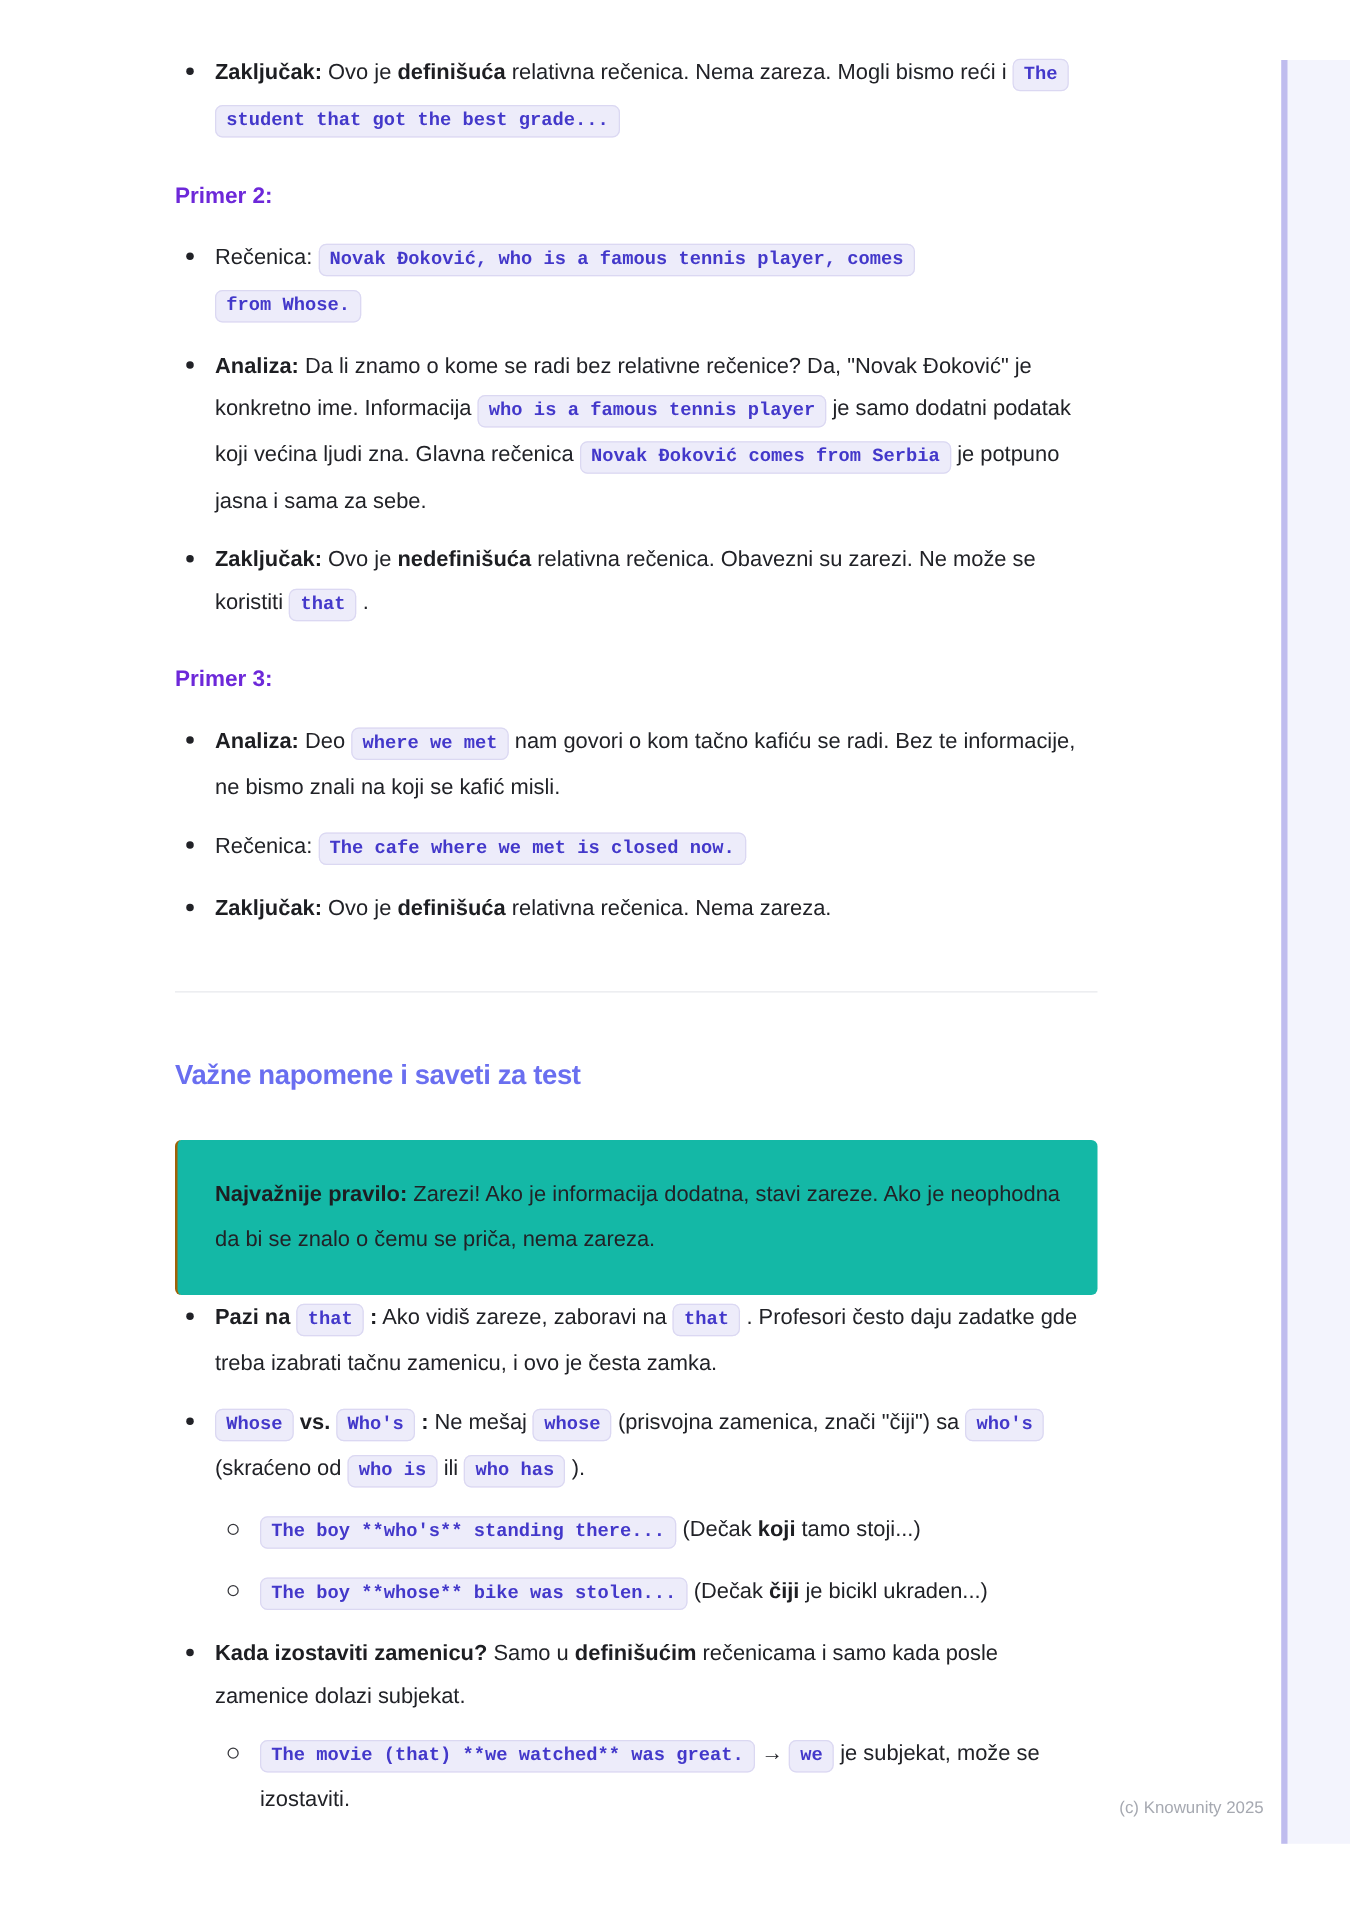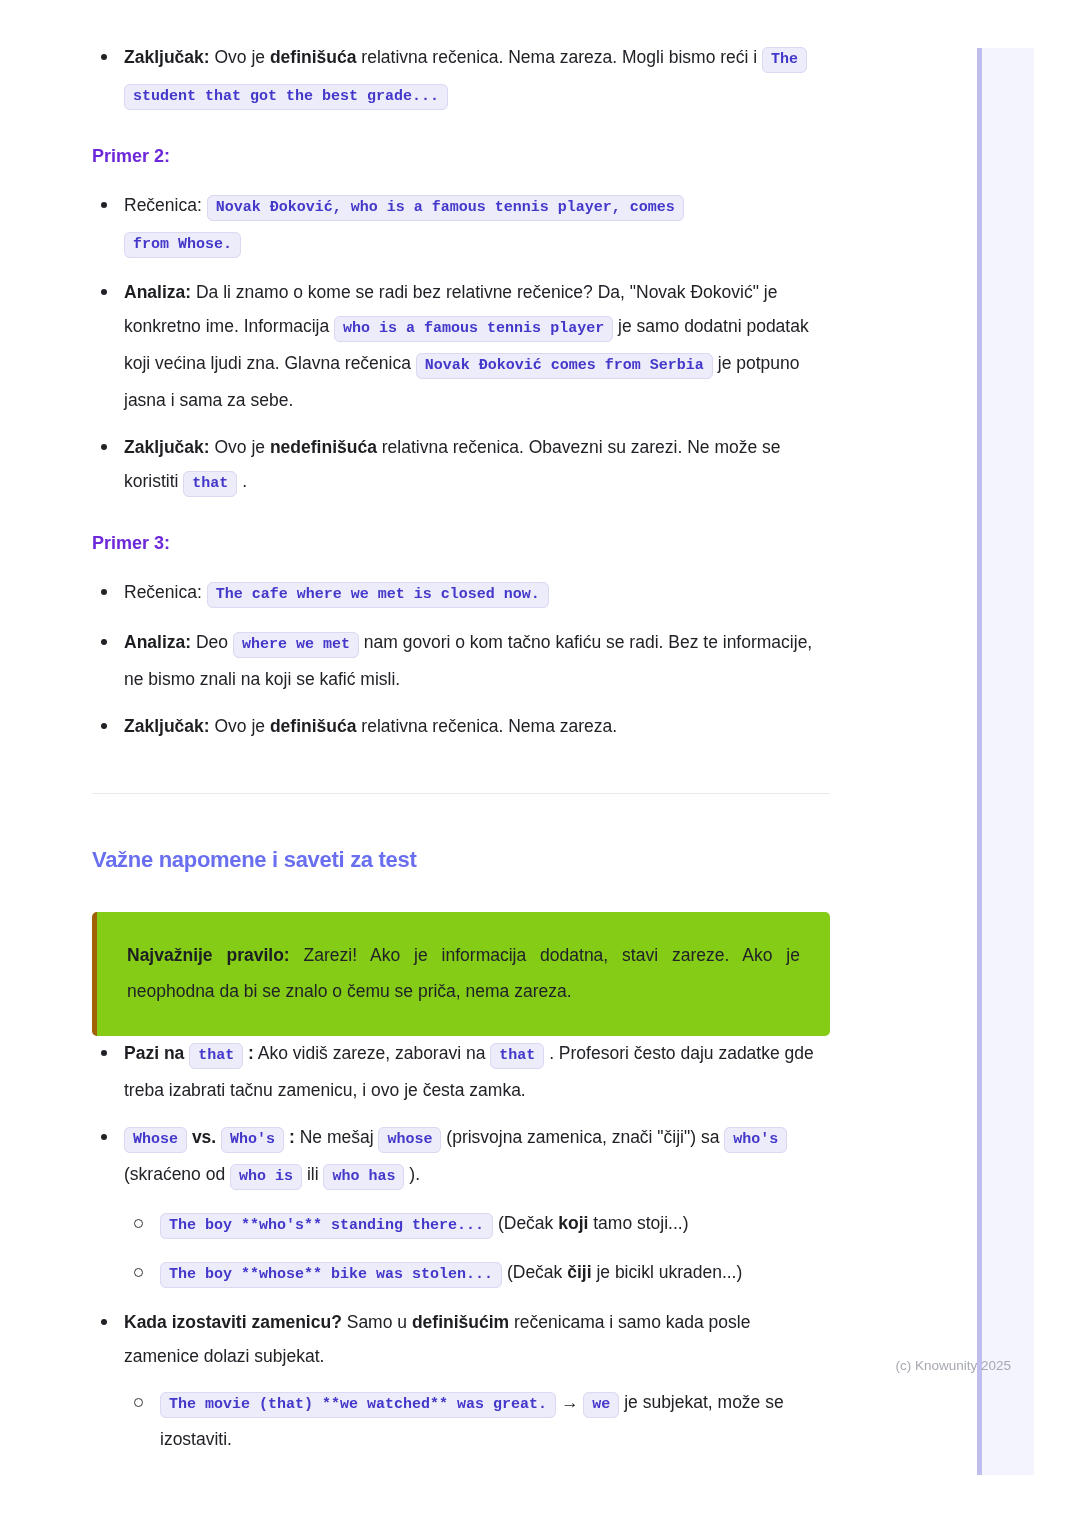--- a/index.html
+++ b/index.html
@@ -1,21 +1,21 @@
 <!DOCTYPE html>
 <html><head>
 <meta charset="utf-8">
 <style>
   html,body{margin:0;padding:0;background:#ffffff;}
   body{
     width:1080px;height:1528px;position:relative;overflow:hidden;
     font-family:"Liberation Sans","DejaVu Sans",sans-serif;
     color:#212227;
   }
-  .page{position:absolute;inset:0;background:#ffffff;}
+  .page{position:absolute;inset:0;background:#ffffff;margin-left:48px;}
   .content{position:absolute;left:92px;top:40px;width:738px;}
 
   
   h2.section-title{
     font-size:22px;line-height:36px;font-weight:bold;color:#6a6ff0;
     margin:48px 0 0 0;letter-spacing:-0.3px;
   }
   h3.sub-title{
     font-size:18px;line-height:24px;font-weight:bold;color:#6d28d9;
     margin:30px 0 20px 0;
@@ -42,29 +42,29 @@
     font-family:"Liberation Mono","DejaVu Sans Mono",monospace;
     font-weight:bold;font-size:15px;color:#4338ca;
     background:#edecfa;border:1px solid #dbd8f2;border-radius:6px;
     padding:3px 8px 4px 8px;
     -webkit-box-decoration-break:clone;box-decoration-break:clone;
   }
 
   .divider{border:none;border-top:1px solid #e8e9ed;margin:50px 0 0 0;}
 
   .callout{
-    margin-top:34px;background:#84cc16;border-left:5px solid #a16207;
+    margin-top:34px;background:#14b8a6;border-left:2px solid #a16207;
     border-radius:5px;padding:25px 30px 27px 30px;
   }
   .callout .para{line-height:36px;text-align:justify;}
 
   .notes-list{margin-top:36px;}
 
   .footer{
-    position:absolute;top:1357px;right:69px;font-size:13.5px;line-height:18px;
+    position:absolute;top:1437px;right:69px;font-size:13.5px;line-height:18px;
     color:#a6a9b1;z-index:3;
   }
 
   
   .side-panel{
     position:absolute;left:977px;top:48px;width:52px;height:1427px;
     background:#f3f4fd;border-left:5px solid #bfbcee;z-index:2;
   }
 </style>
 </head>
@@ -93,25 +93,25 @@
       <li>
         <span class="dot"></span>
         <p class="para"><span class="seg-bold">Zaključak:</span><span class="seg-text"> Ovo je </span><span class="seg-bold">nedefinišuća</span><span class="seg-text"> relativna rečenica. Obavezni su zarezi. Ne može se koristiti </span><span class="seg-code">that</span><span class="seg-text"> .</span></p>
       </li>
     </ul>
 
     <h3 class="sub-title">Primer 3:</h3>
     <ul class="blist">
       <li>
         <span class="dot"></span>
-        <p class="para"><span class="seg-text">Rečenica: </span><span class="seg-code">The cafe where we met is closed now.</span></p>
+        <p class="para"><span class="seg-bold">Analiza:</span><span class="seg-text"> Deo </span><span class="seg-code">where we met</span><span class="seg-text"> nam govori o kom tačno kafiću se radi. Bez te informacije, ne bismo znali na koji se kafić misli.</span></p>
       </li>
       <li>
         <span class="dot"></span>
-        <p class="para"><span class="seg-bold">Analiza:</span><span class="seg-text"> Deo </span><span class="seg-code">where we met</span><span class="seg-text"> nam govori o kom tačno kafiću se radi. Bez te informacije, ne bismo znali na koji se kafić misli.</span></p>
+        <p class="para"><span class="seg-text">Rečenica: </span><span class="seg-code">The cafe where we met is closed now.</span></p>
       </li>
       <li>
         <span class="dot"></span>
         <p class="para"><span class="seg-bold">Zaključak:</span><span class="seg-text"> Ovo je </span><span class="seg-bold">definišuća</span><span class="seg-text"> relativna rečenica. Nema zareza.</span></p>
       </li>
     </ul>
 
     <hr class="divider">
 
     <h2 class="section-title">Važne napomene i saveti za test</h2>

